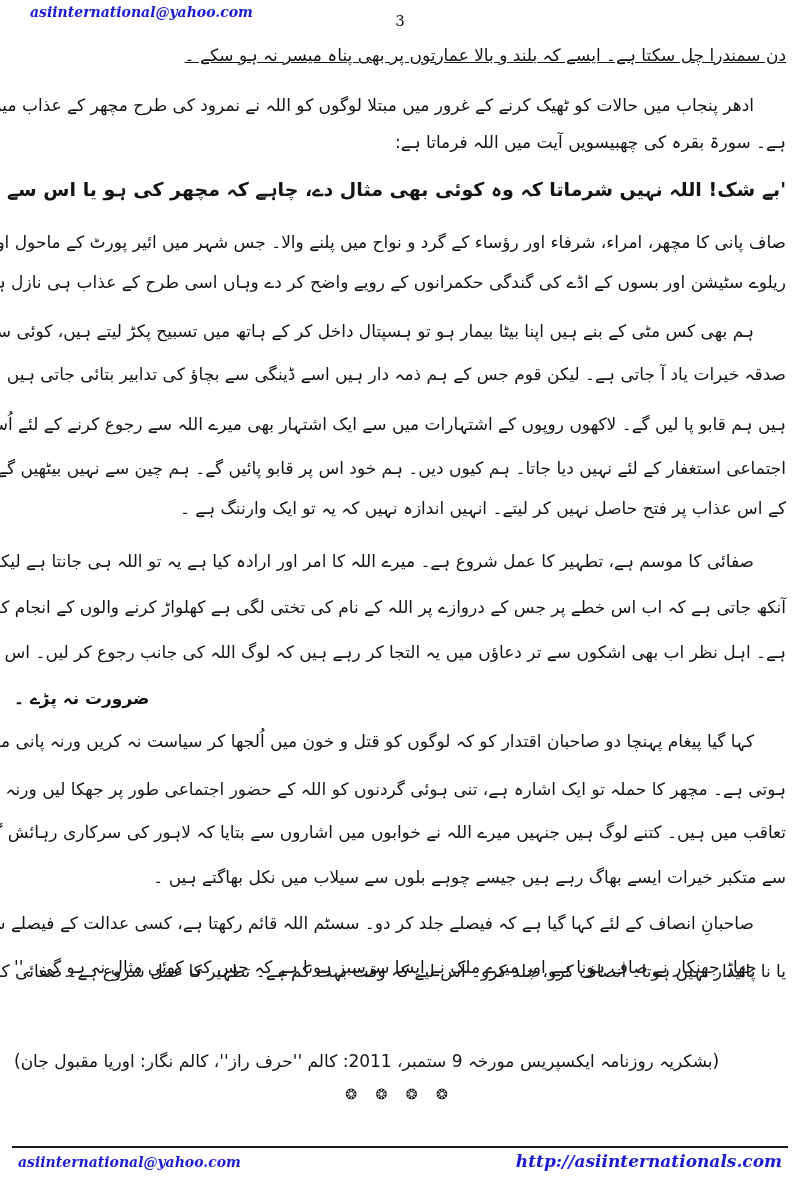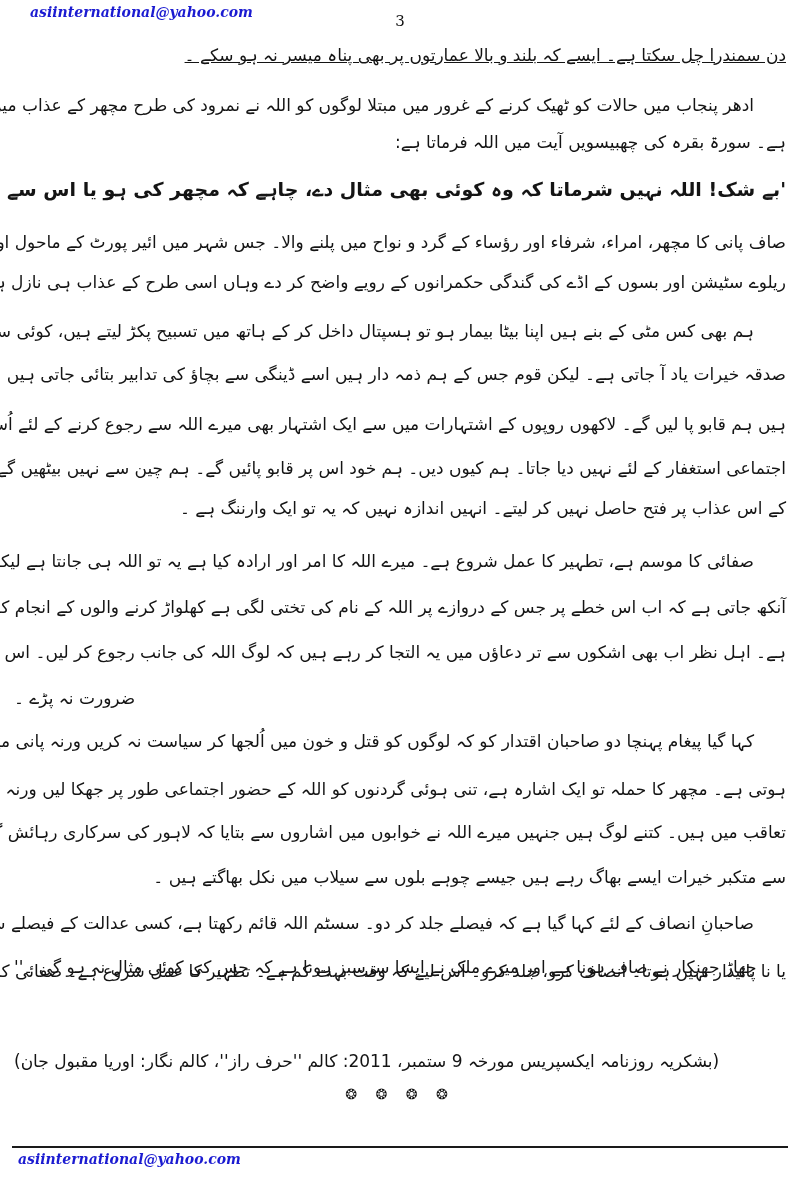--- a/index.html
+++ b/index.html
@@ -72,33 +72,34 @@
       <div class="line j" dir="rtl" lang="ur" style="top: 221px;">صاف پانی کا مچھر، امراء، شرفاء اور رؤساء کے گرد و نواح میں پلنے والا۔ جس شہر میں ائیر پورٹ کے ماحول اور آرائش و زیبائش اور</div>
       <div class="line j" dir="rtl" lang="ur" style="top: 261px;">ریلوے سٹیشن اور بسوں کے اڈے کی گندگی حکمرانوں کے رویے واضح کر دے وہاں اسی طرح کے عذاب ہی نازل ہوا کرتے ہیں ۔</div>
       <div class="line j ind" dir="rtl" lang="ur" style="top: 310px;">ہم بھی کس مٹی کے بنے ہیں اپنا بیٹا بیمار ہو تو ہسپتال داخل کر کے ہاتھ میں تسبیح پکڑ لیتے ہیں، کوئی سیپارہ تھام لیتا ہے، کسی کو</div>
       <div class="line j" dir="rtl" lang="ur" style="top: 353px;">صدقہ خیرات یاد آ جاتی ہے۔ لیکن قوم جس کے ہم ذمہ دار ہیں اسے ڈینگی سے بچاؤ کی تدابیر بتائی جاتی ہیں اور تسلیاں دی جاتی</div>
       <div class="line j" dir="rtl" lang="ur" style="top: 403px;">ہیں ہم قابو پا لیں گے۔ لاکھوں روپوں کے اشتہارات میں سے ایک اشتہار بھی میرے اللہ سے رجوع کرنے کے لئے اُس سے</div>
       <div class="line j" dir="rtl" lang="ur" style="top: 447px;">اجتماعی استغفار کے لئے نہیں دیا جاتا۔ ہم کیوں دیں۔ ہم خود اس پر قابو پائیں گے۔ ہم چین سے نہیں بیٹھیں گے جب تک اللہ</div>
       <div class="line c" dir="rtl" lang="ur" style="top: 487px;">کے اس عذاب پر فتح حاصل نہیں کر لیتے۔ انہیں اندازہ نہیں کہ یہ تو ایک وارننگ ہے ۔</div>
       <div class="line j ind" dir="rtl" lang="ur" style="top: 540px;">صفائی کا موسم ہے، تطہیر کا عمل شروع ہے۔ میرے اللہ کا امر اور ارادہ کیا ہے یہ تو اللہ ہی جانتا ہے لیکن بصیرت کی</div>
       <div class="line j" dir="rtl" lang="ur" style="top: 586px;">آنکھ جاتی ہے کہ اب اس خطے پر جس کے دروازے پر اللہ کے نام کی تختی لگی ہے کھلواڑ کرنے والوں کے انجام کا زمانہ</div>
       <div class="line j" dir="rtl" lang="ur" style="top: 631px;">ہے۔ اہل نظر اب بھی اشکوں سے تر دعاؤں میں یہ التجا کر رہے ہیں کہ لوگ اللہ کی جانب رجوع کر لیں۔ اس آپریشن کی</div>
-      <div class="line l" dir="rtl" lang="ur" style="top: 677px;">ضرورت نہ پڑے ۔</div>
+      <div class="line l" dir="rtl" lang="ur" style="top: 677px; font-weight: bold;">ضرورت نہ پڑے ۔</div>
       <div class="line j ind" dir="rtl" lang="ur" style="top: 720px;">کہا گیا پیغام پہنچا دو صاحبان اقتدار کو کہ لوگوں کو قتل و خون میں اُلجھا کر سیاست نہ کریں ورنہ پانی میں بہت طغیانی</div>
       <div class="line j" dir="rtl" lang="ur" style="top: 768px;">ہوتی ہے۔ مچھر کا حملہ تو ایک اشارہ ہے، تنی ہوئی گردنوں کو اللہ کے حضور اجتماعی طور پر جھکا لیں ورنہ زلزلے ان کے</div>
       <div class="line j" dir="rtl" lang="ur" style="top: 811px;">تعاقب میں ہیں۔ کتنے لوگ ہیں جنہیں میرے اللہ نے خوابوں میں اشاروں سے بتایا کہ لاہور کی سرکاری رہائش گاہوں</div>
       <div class="line c" dir="rtl" lang="ur" style="top: 856px;">سے متکبر خیرات ایسے بھاگ رہے ہیں جیسے چوہے بلوں سے سیلاب میں نکل بھاگتے ہیں ۔</div>
       <div class="line j ind" dir="rtl" lang="ur" style="top: 902px;">صاحبانِ انصاف کے لئے کہا گیا ہے کہ فیصلے جلد کر دو۔ سسٹم اللہ قائم رکھتا ہے، کسی عدالت کے فیصلے سے سسٹم مستحکم</div>
       <div class="line j" dir="rtl" lang="ur" style="top: 950px;">یا نا پائیدار نہیں ہوتا۔ انصاف کرو، جلد کرو۔ اس لیے کہ وقت بہت کم ہے۔ تطہیر کا عمل شروع ہے۔ صفائی کا موسم ہے ۔</div>
       <div class="line l" dir="rtl" lang="ur" style="top: 946px;">جھاڑ جھنکار نے صاف ہونا ہے اور میرے ملک نے ایسا سرسبز ہونا ہے کہ جس کی کوئی مثال نہ ہو گی ۔''</div>
       <div class="line l" dir="rtl" lang="ur" style="top: 1040px;">(بشکریہ روزنامہ ایکسپریس مورخہ 9 ستمبر، 2011: کالم ''حرف راز''، کالم نگار: اوریا مقبول جان)</div>
     </div>
 
   <div class="stars">❂ ❂ ❂ ❂</div>
 
 
   <hr class="rule">
 
   <div class="footer-row">
     <a class="footer-email" href="#">asiinternational@yahoo.com</a>
+    <a class="footer-url" href="#">http://asiinternationals.com</a>
   </div>
 
 </div>
 
 </body></html>

